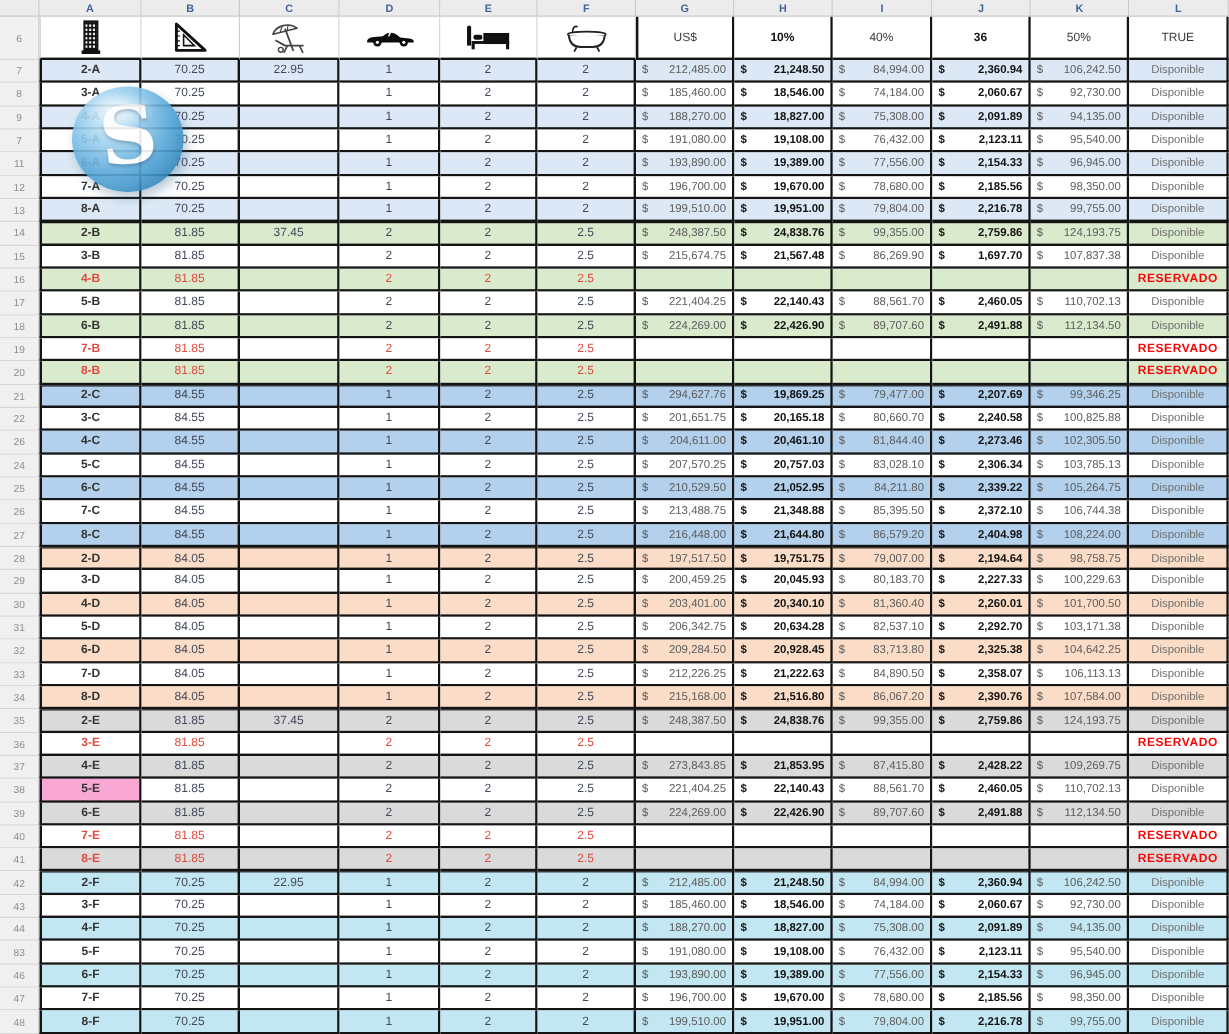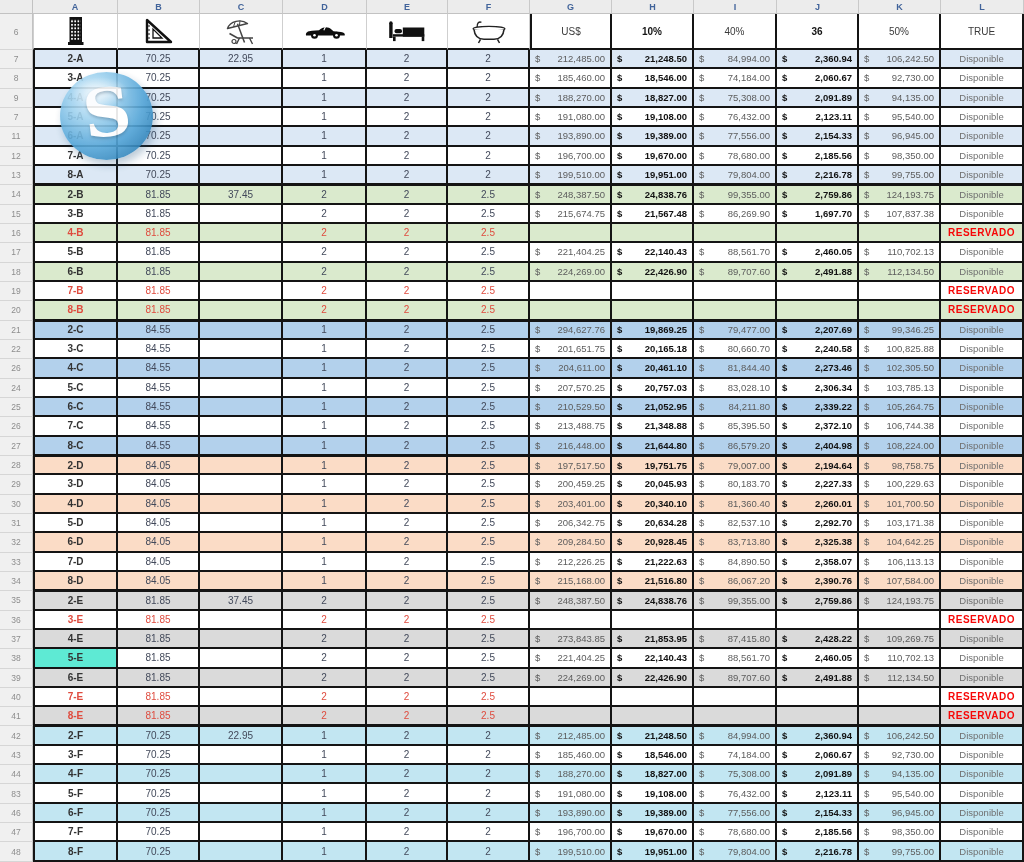--- a/index.html
+++ b/index.html
@@ -986,21 +986,21 @@
           <span class="cur">$</span>
           <span class="val">2,428.22</span>
         </div>
       <div class="cell money" style="background: rgb(218, 218, 218);">
           <span class="cur">$</span>
           <span class="val">109,269.75</span>
         </div>
       <div class="cell status" style="background: rgb(218, 218, 218);">Disponible</div>
     </div><div class="r contents">
       <div class="gut">38</div>
-      <div class="cell a redable" style="background: #5eead4;">5-E</div>
+      <div class="cell a redable" style="background: #f9a8d4;">5-E</div>
       <div class="cell num redable" style="background: rgb(255, 255, 255);">81.85</div>
       <div class="cell num redable" style="background: rgb(255, 255, 255);"></div>
       <div class="cell num redable" style="background: rgb(255, 255, 255);">2</div>
       <div class="cell num redable" style="background: rgb(255, 255, 255);">2</div>
       <div class="cell num redable" style="background: rgb(255, 255, 255);">2.5</div>
       <div class="cell money" style="background: rgb(255, 255, 255);">
           <span class="cur">$</span>
           <span class="val">221,404.25</span>
         </div>
       <div class="cell money boldcol" style="background: rgb(255, 255, 255);">

